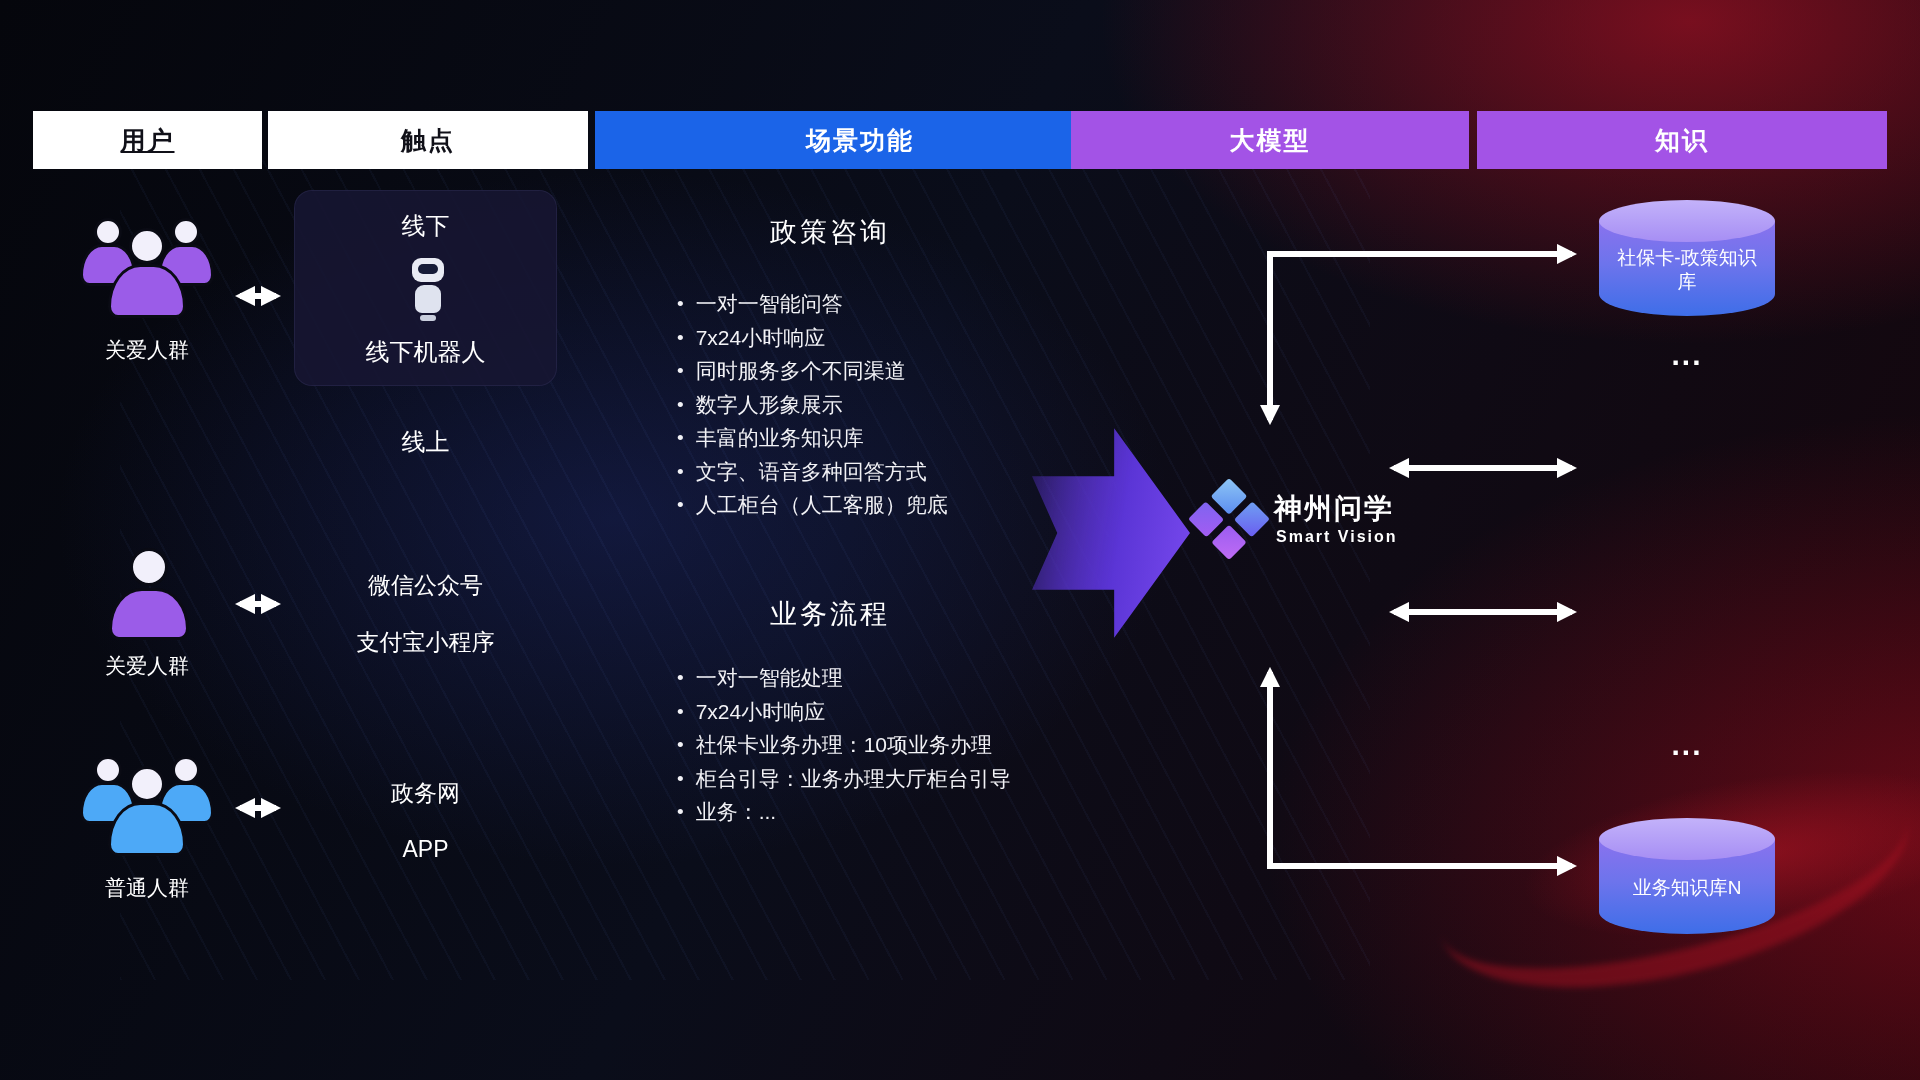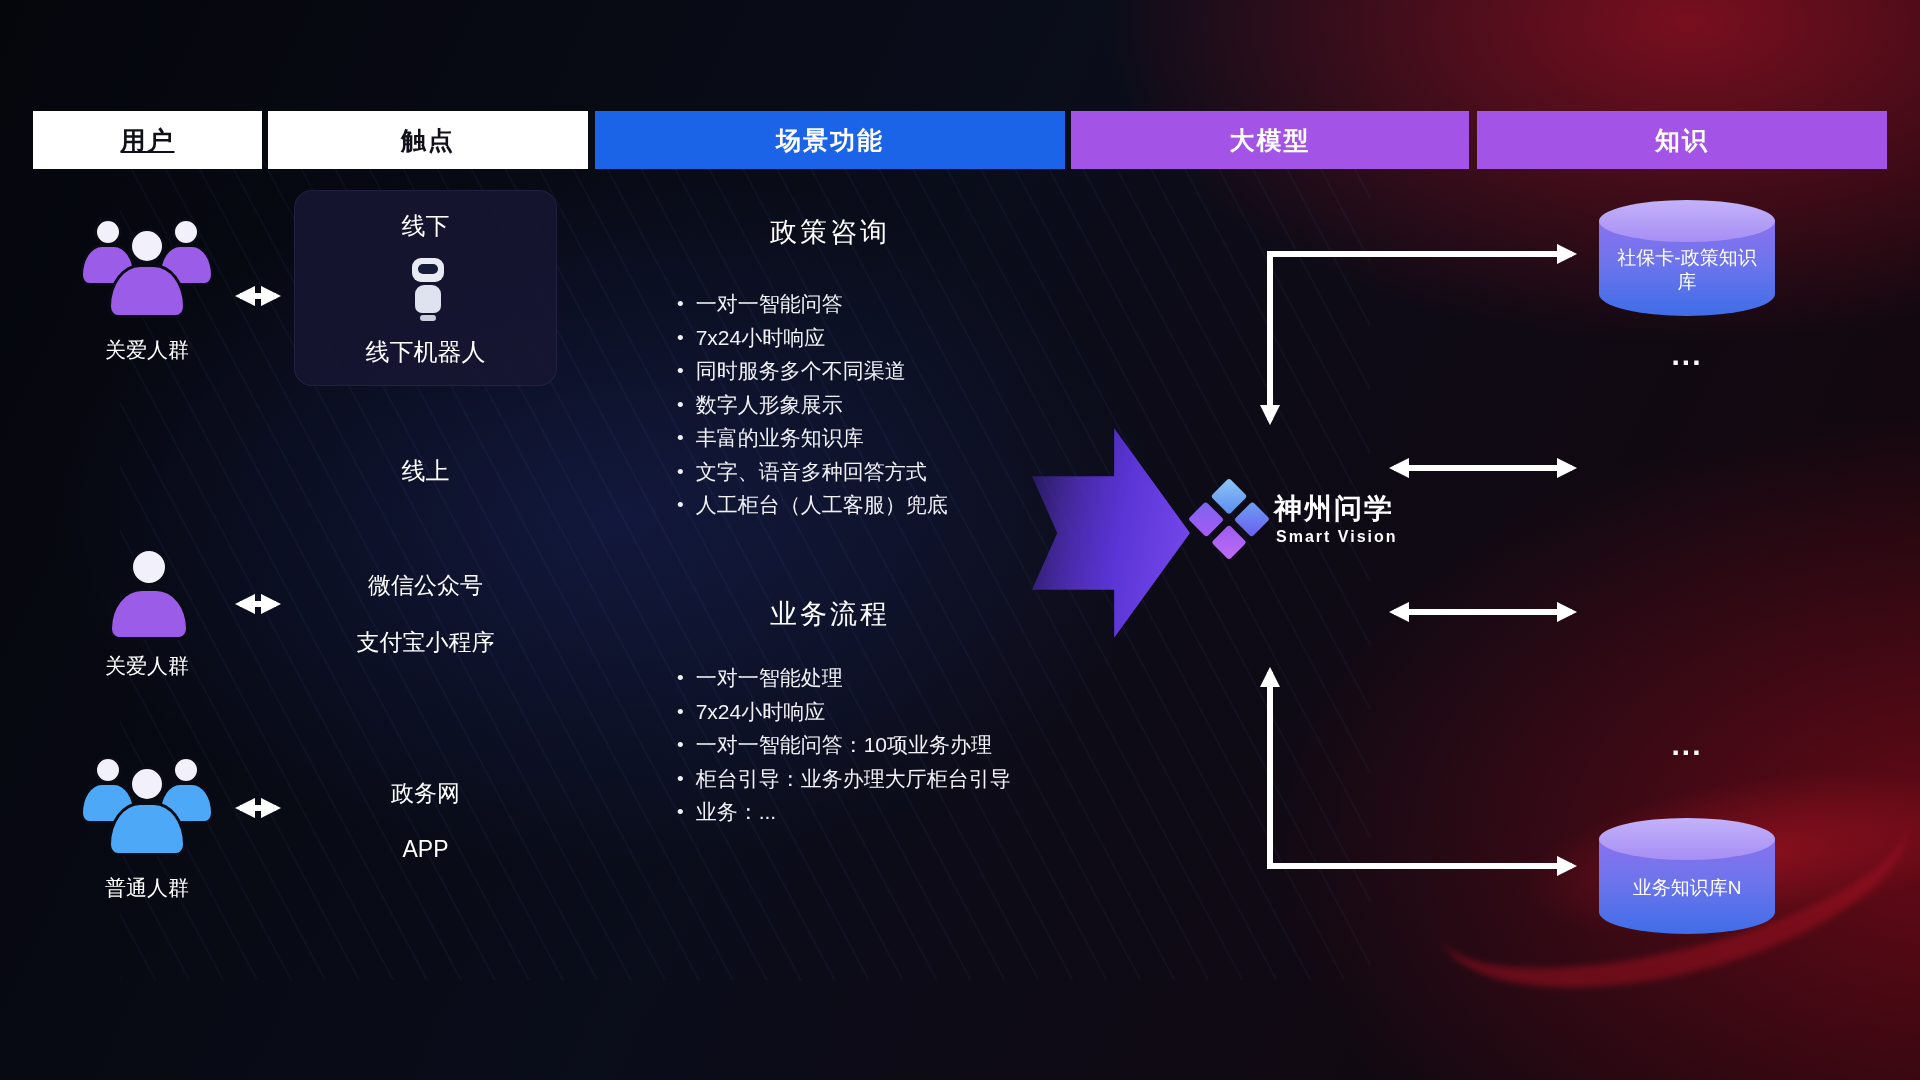--- a/index.html
+++ b/index.html
@@ -25,21 +25,21 @@
   .swoosh::after {
     content:""; position:absolute; left:40px; top:50px; width:480px; height:170px;
     border-radius:50%; border-bottom:24px solid rgba(165,16,32,0.5);
     transform:rotate(-5deg); filter:blur(3px);
   }
 
   
   .hdr { position:absolute; top:111px; height:58px; display:flex; align-items:center;
          justify-content:center; font-size:25px; font-weight:700; letter-spacing:2px; }
   .hdr.white  { background:#ffffff; color:#101018; }
-  .hdr.blue   { background:#1b64e8; color:#fff; }
+  .hdr.blue   { background:#1b64e8; color:#fff;padding-left:30px; }
   .hdr.purple { background:#a353e6; color:#fff; }
   .hdr1 { left:33px;   width:229px;text-decoration:underline; }
   .hdr2 { left:268px;  width:320px; }
   .hdr3 { left:595px;  width:470px; }
   .hdr4 { left:1071px; width:398px; }
   .hdr5 { left:1477px; width:410px; }
 
   
   .usergrp { position:absolute; width:150px; height:112px; }
   .pp { position:absolute; }
@@ -165,42 +165,42 @@
     <div class="robot">
       <div class="rhead">
           <div class="rvisor"></div>
         </div>
       <div class="rbody"></div>
       <div class="rbase"></div>
     </div>
     <div class="tp-title inbox" style="top:146px; position:absolute; width:263px;">线下机器人</div>
   </div>
 
-  <div class="tp-title" style="top:426px;margin-top:29px;">线上</div>
+  <div class="tp-title" style="top:426px;">线上</div>
   <div class="tp-item" style="top:570px;">微信公众号</div>
   <div class="tp-item" style="top:627px;">支付宝小程序</div>
   <div class="tp-item" style="top:778px;">政务网</div>
   <div class="tp-item" style="top:836px;">APP</div>
 
   <div class="scene-title" style="top:214px;">政策咨询</div>
   <ul class="scene-list" style="top:288px;">
     <li>一对一智能问答</li>
     <li>7x24小时响应</li>
     <li>同时服务多个不同渠道</li>
     <li>数字人形象展示</li>
     <li>丰富的业务知识库</li>
     <li>文字、语音多种回答方式</li>
     <li>人工柜台（人工客服）兜底</li>
   </ul>
 
   <div class="scene-title" style="top:596px;">业务流程</div>
   <ul class="scene-list" style="top:662px;">
     <li>一对一智能处理</li>
     <li>7x24小时响应</li>
-    <li>一对一智能问答：10项业务办理</li>
+    <li>社保卡业务办理：10项业务办理</li>
     <li>柜台引导：业务办理大厅柜台引导</li>
     <li>业务：...</li>
   </ul>
 
   <div class="flow-arrow"></div>
 
   <div class="logo-icon">
     <div class="ld a"></div>
       <div class="ld b"></div>
       <div class="ld c"></div>

